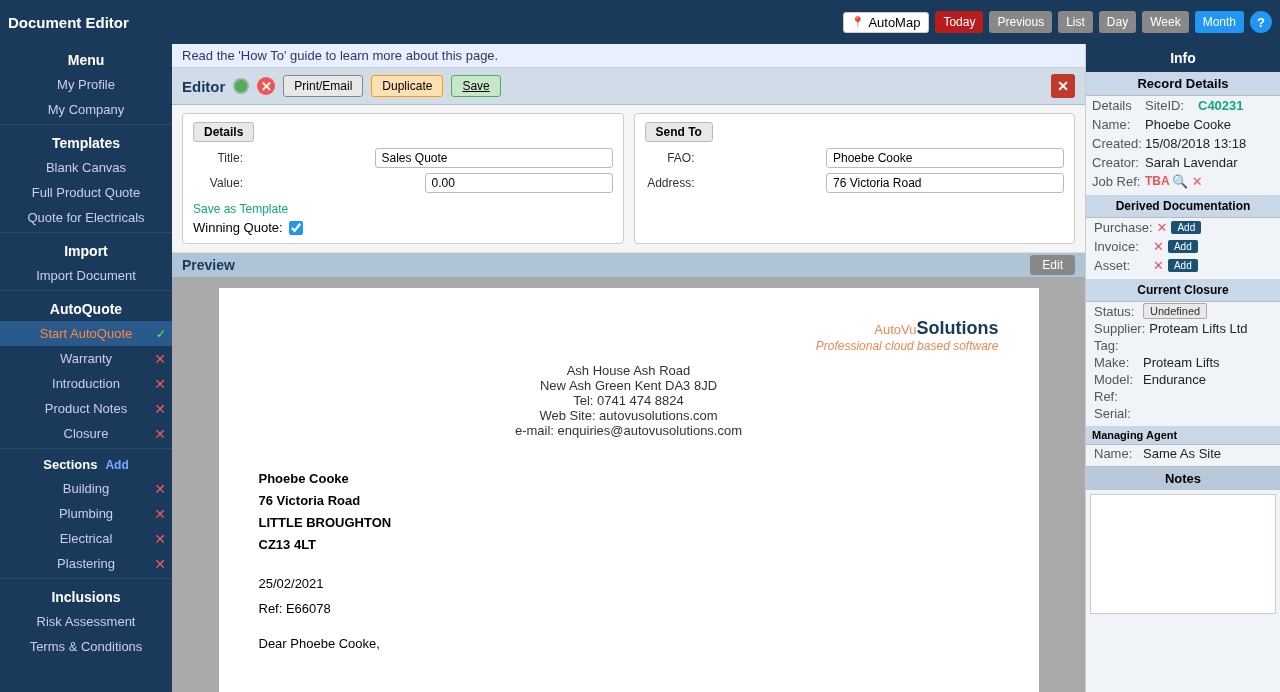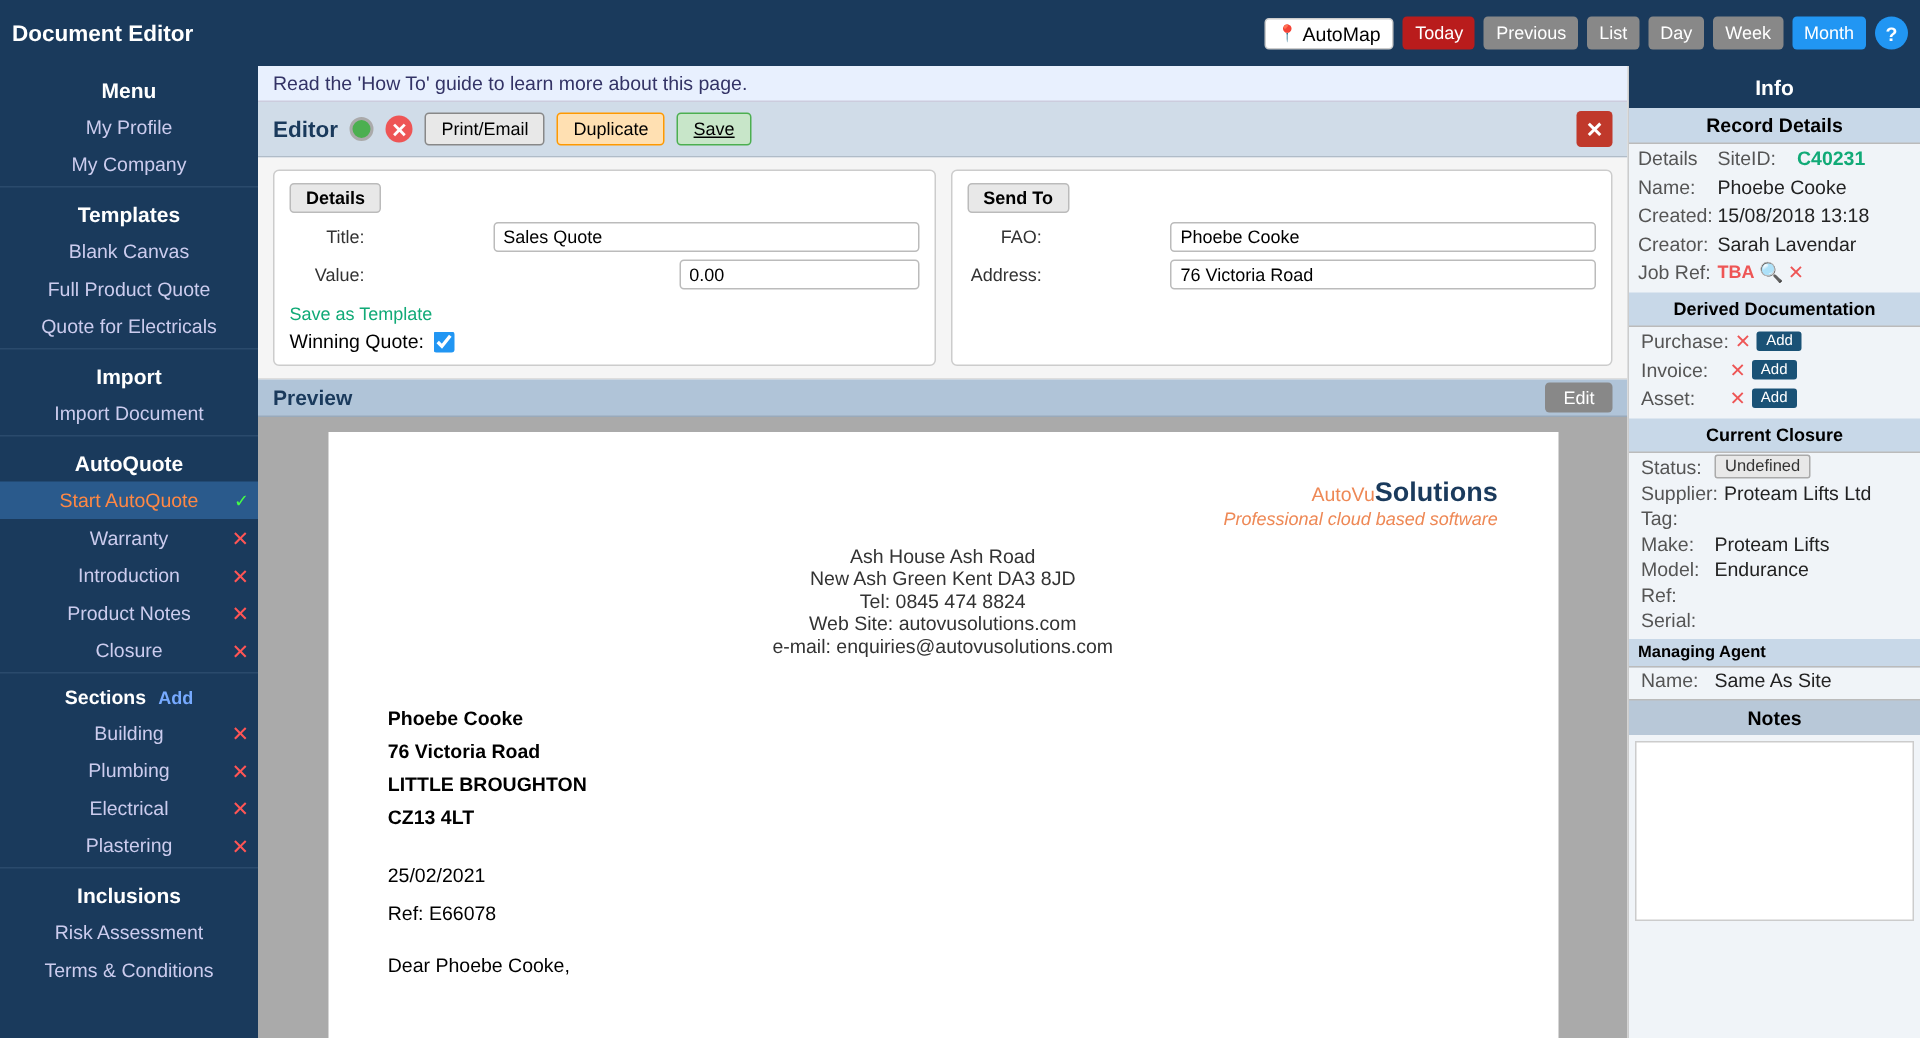--- a/index.html
+++ b/index.html
@@ -59,22 +59,22 @@
     .action-btn.save { background: #c8e6c9; border-color: #4caf50; text-decoration: underline; }
     .close-x-btn { margin-left: auto; background: #c0392b; color: white; border: none; border-radius: 3px; width: 24px; height: 24px; cursor: pointer; font-weight: bold; font-size: 14px; }
 
     
     .details-section { display: flex; gap: 10px; padding: 8px 10px; background: #f5f5f5; flex-shrink: 0; border-bottom: 1px solid #ddd; }
     .details-box { background: white; border: 1px solid #ccc; border-radius: 4px; padding: 8px 10px; flex: 1; }
     .send-to-box { background: white; border: 1px solid #ccc; border-radius: 4px; padding: 8px 10px; flex: 1; }
     .box-title { background: #e8e8e8; border: 1px solid #bbb; border-radius: 3px; padding: 2px 10px; font-weight: bold; display: inline-block; margin-bottom: 6px; font-size: 12px; }
     .field-row { display: flex; align-items: center; margin-bottom: 5px; gap: 6px; justify-content: space-between; }
     .field-label { font-size: 12px; color: #333; min-width: 50px; text-align: right; }
-    .field-input { border: 1px solid #bbb; border-radius: 3px; padding: 2px 6px; font-size: 12px; width: 160px; }
-    .field-input.wide { width: 284px; }
+    .field-input { border: 1px solid #bbb; border-radius: 3px; padding: 2px 6px; font-size: 12px; width: 188px; }
+    .field-input.wide { width: 238px; }
     .save-template { color: #1a7; font-size: 12px; cursor: pointer; margin-top: 4px; display: inline-block; }
     .winning-quote-row { display: flex; align-items: center; gap: 6px; font-size: 12px; margin-top: 4px; }
     .checkbox-blue { accent-color: #2196f3; width: 14px; height: 14px; }
 
     
     .preview-header {
       background: #b0c4d8; padding: 2px 10px; display: flex; align-items: center; justify-content: space-between; flex-shrink: 0; border-bottom: 1px solid #9ab;
     }
     .preview-label { font-size: 14px; font-weight: bold; color: #1a3a5c; }
     .edit-btn { background: #888; color: white; border: none; border-radius: 3px; padding: 3px 12px; cursor: pointer; font-size: 12px; }
@@ -276,21 +276,21 @@
           <div class="doc-logo">
             <div>
               <span class="logo-auto">AutoVu</span><span class="logo-solutions">Solutions</span>
             </div>
             <div class="logo-tagline">Professional cloud based software</div>
           </div>
         </div>
         <div class="doc-company-info">
           <div>Ash House  Ash Road</div>
           <div>New Ash Green  Kent  DA3 8JD</div>
-          <div>Tel: 0845 474 8824</div>
+          <div>Tel: 0741 474 8824</div>
           <div>Web Site: autovusolutions.com</div>
           <div>e-mail: enquiries@autovusolutions.com</div>
         </div>
 
         <div class="doc-address">
           <div>Phoebe Cooke</div>
           <div>76 Victoria Road</div>
           <div>LITTLE BROUGHTON</div>
           <div>CZ13 4LT</div>
         </div>

